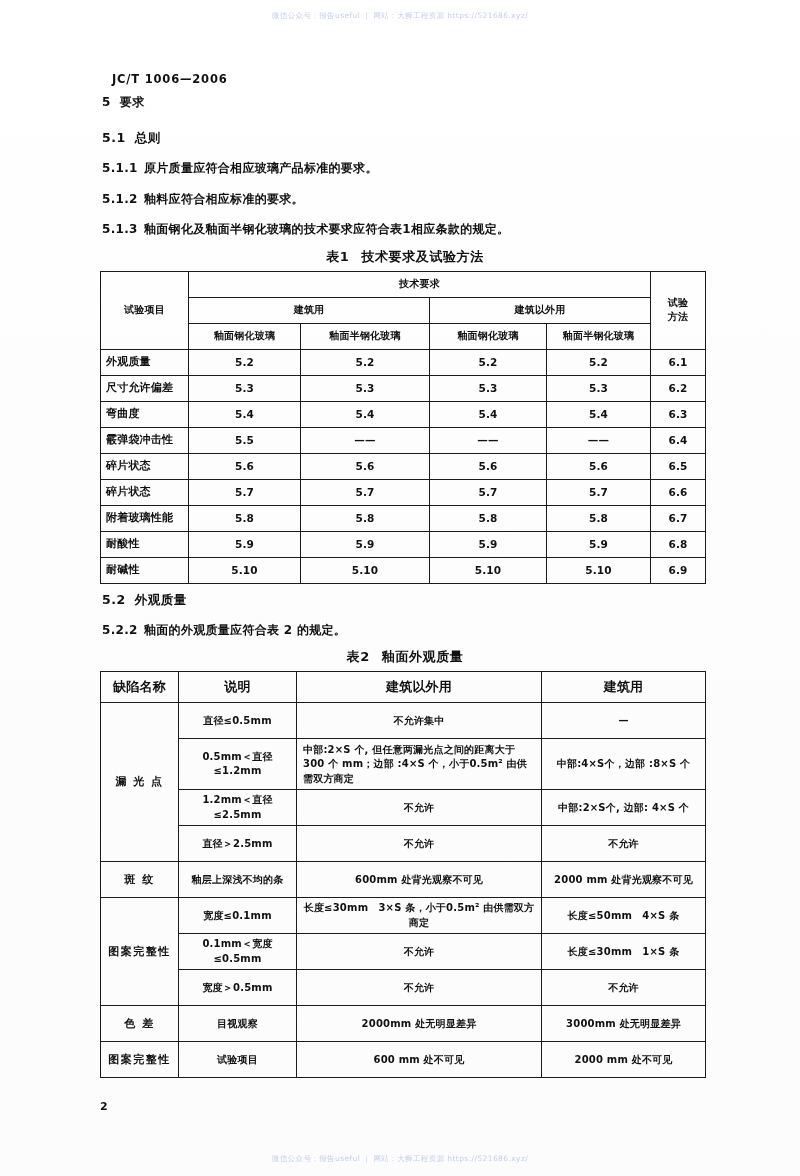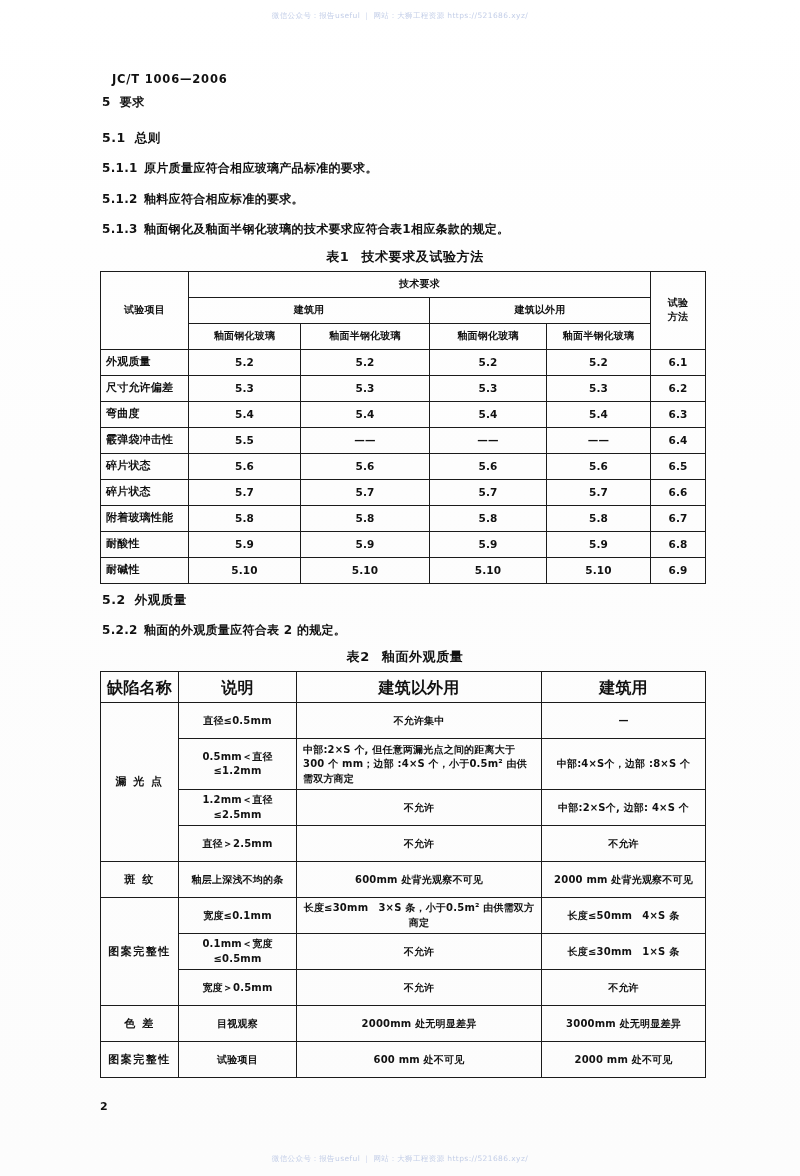--- a/index.html
+++ b/index.html
@@ -107,21 +107,21 @@
     padding: 2px 3px;
     line-height: 1.45;
     letter-spacing: 0.2px;
   }
   table.doc.t1 th, table.doc.t1 td { height: 21px; }
   table.doc.t1 td.item { text-align: left; padding-left: 5px; font-size: 11px; }
   table.doc.t1 th { font-size: 10px; }
   .dash { letter-spacing: -1px; }
 
   table.doc.t2 td, table.doc.t2 th { font-size: 10px; }
-  table.doc.t2 th { font-size: 16px; height: 26px; }
+  table.doc.t2 th { font-size: 13px; height: 26px; }
   table.doc.t2 td.defect {
     font-size: 11px;
     letter-spacing: 1.5px;
   }
   table.doc.t2 td.tall { height: 44px; }
   table.doc.t2 td.mid { height: 31px; }
 
   .page-number {
     position: absolute;
     left: 100px;

